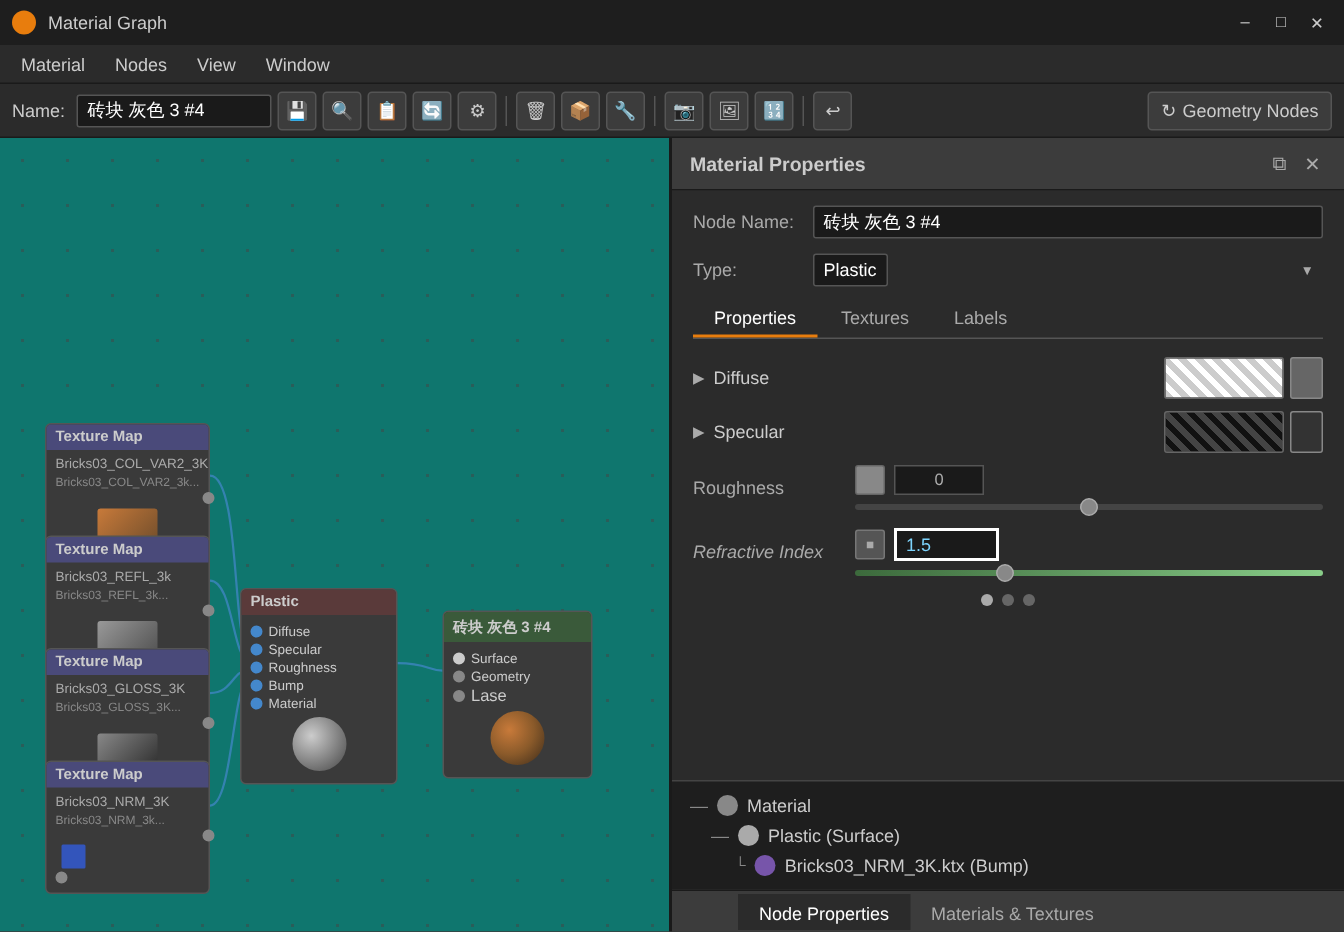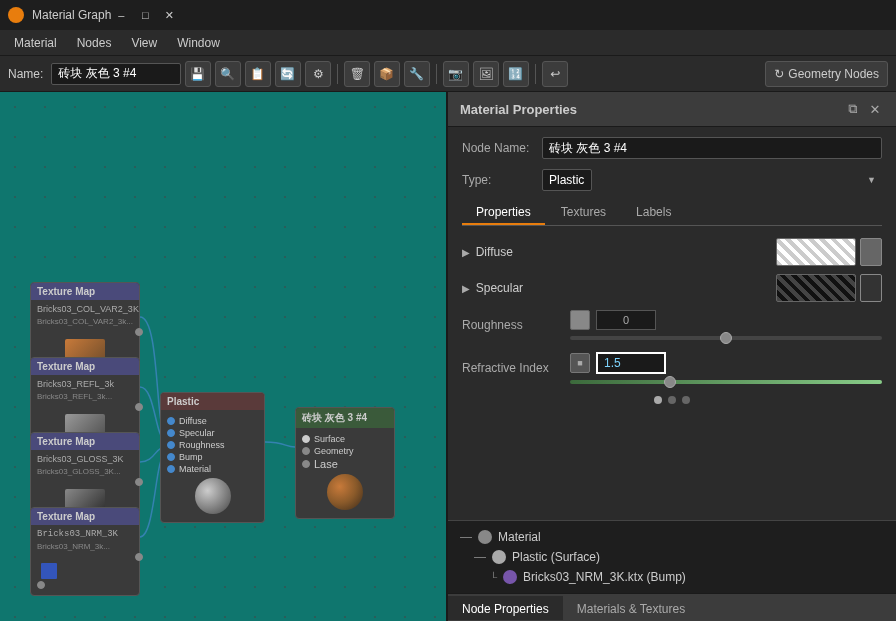--- a/index.html
+++ b/index.html
@@ -14,20 +14,21 @@
     }
 
     
     .title-bar {
       background: #1e1e1e;
       height: 30px;
       display: flex;
       align-items: center;
       padding: 0 8px;
       color: #ccc;
+      justify-content: space-between;
     }
     .title-bar-left {
       display: flex;
       align-items: center;
       gap: 8px;
     }
     .title-icon {
       width: 16px;
       height: 16px;
       background: #e87d0d;
@@ -445,20 +446,21 @@
     .ref-row {
       display: flex;
       align-items: center;
       gap: 8px;
       margin-bottom: 12px;
     }
     .ref-label {
       color: #aaa;
       font-size: 12px;
       width: 100px;
+      font-style: italic;
     }
     .ref-slider-area {
       flex: 1;
       display: flex;
       flex-direction: column;
     }
     .ref-top {
       display: flex;
       align-items: center;
       gap: 6px;
@@ -560,20 +562,21 @@
     .bottom-tab {
       padding: 4px 14px;
       color: #aaa;
       cursor: pointer;
       font-size: 12px;
       border-top: 2px solid transparent;
     }
     .bottom-tab.active {
       color: #fff;
       background: #2b2b2b;
+      margin-left: 44px;
     }
   </style>
 </head>
 <body>
 
 <div class="title-bar">
   <div class="title-bar-left">
     <div class="title-icon"></div>
     <span class="title-text">Material Graph</span>
   </div>
@@ -673,21 +676,21 @@
         <div style="width:40px;height:20px;background:linear-gradient(135deg,#888,#333);margin:3px auto;border-radius:2px;"></div>
         <div class="node-row">
           <div class="socket gray"></div>
         </div>
       </div>
     </div>
 
     <div class="node node-nrm">
       <div class="node-header texture">Texture Map</div>
       <div class="node-body">
-        <div style="font-size:9px;color:#aaa;margin-bottom:3px;font-family:Liberation Mono, monospace;">Bricks03_NRM_3K</div>
+        <div style="font-size:9px;color:#aaa;margin-bottom:3px;">Bricks03_NRM_3K</div>
         <div style="font-size:8px;color:#888;">Bricks03_NRM_3k...</div>
         <div class="node-row">
           <div class="socket gray right"></div>
         </div>
         <div style="width:16px;height:16px;background:#3355bb;margin:2px 4px;border-radius:1px;"></div>
         <div class="node-row">
           <div class="socket gray"></div>
         </div>
       </div>
     </div>

